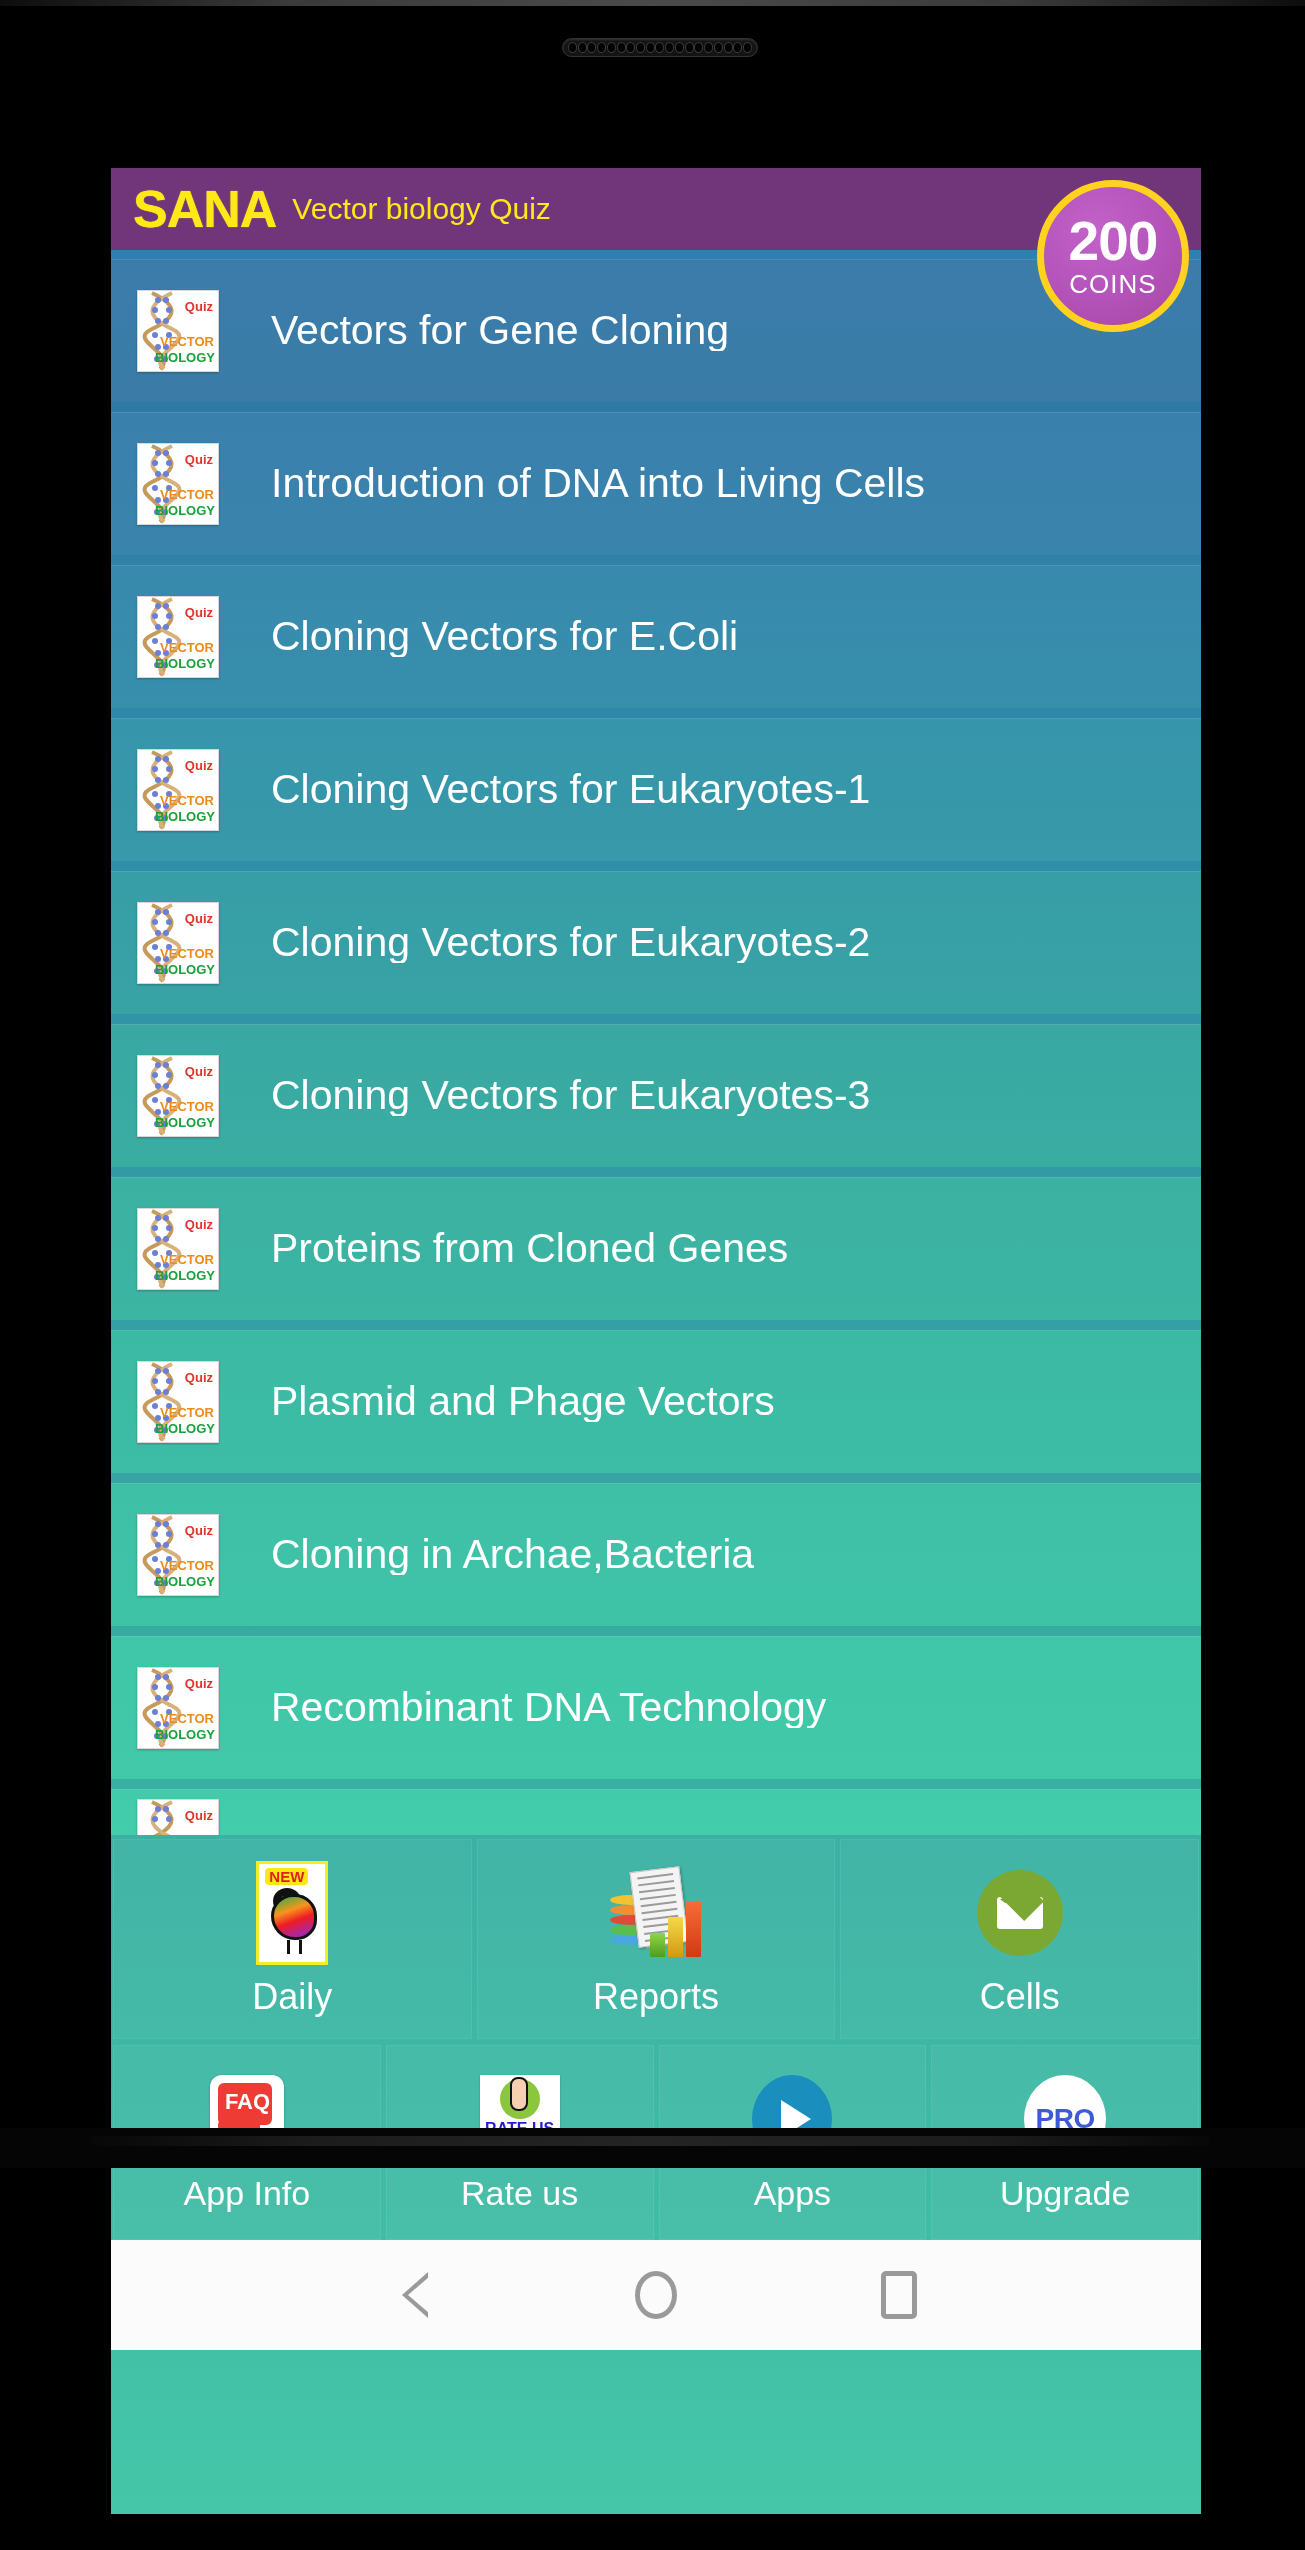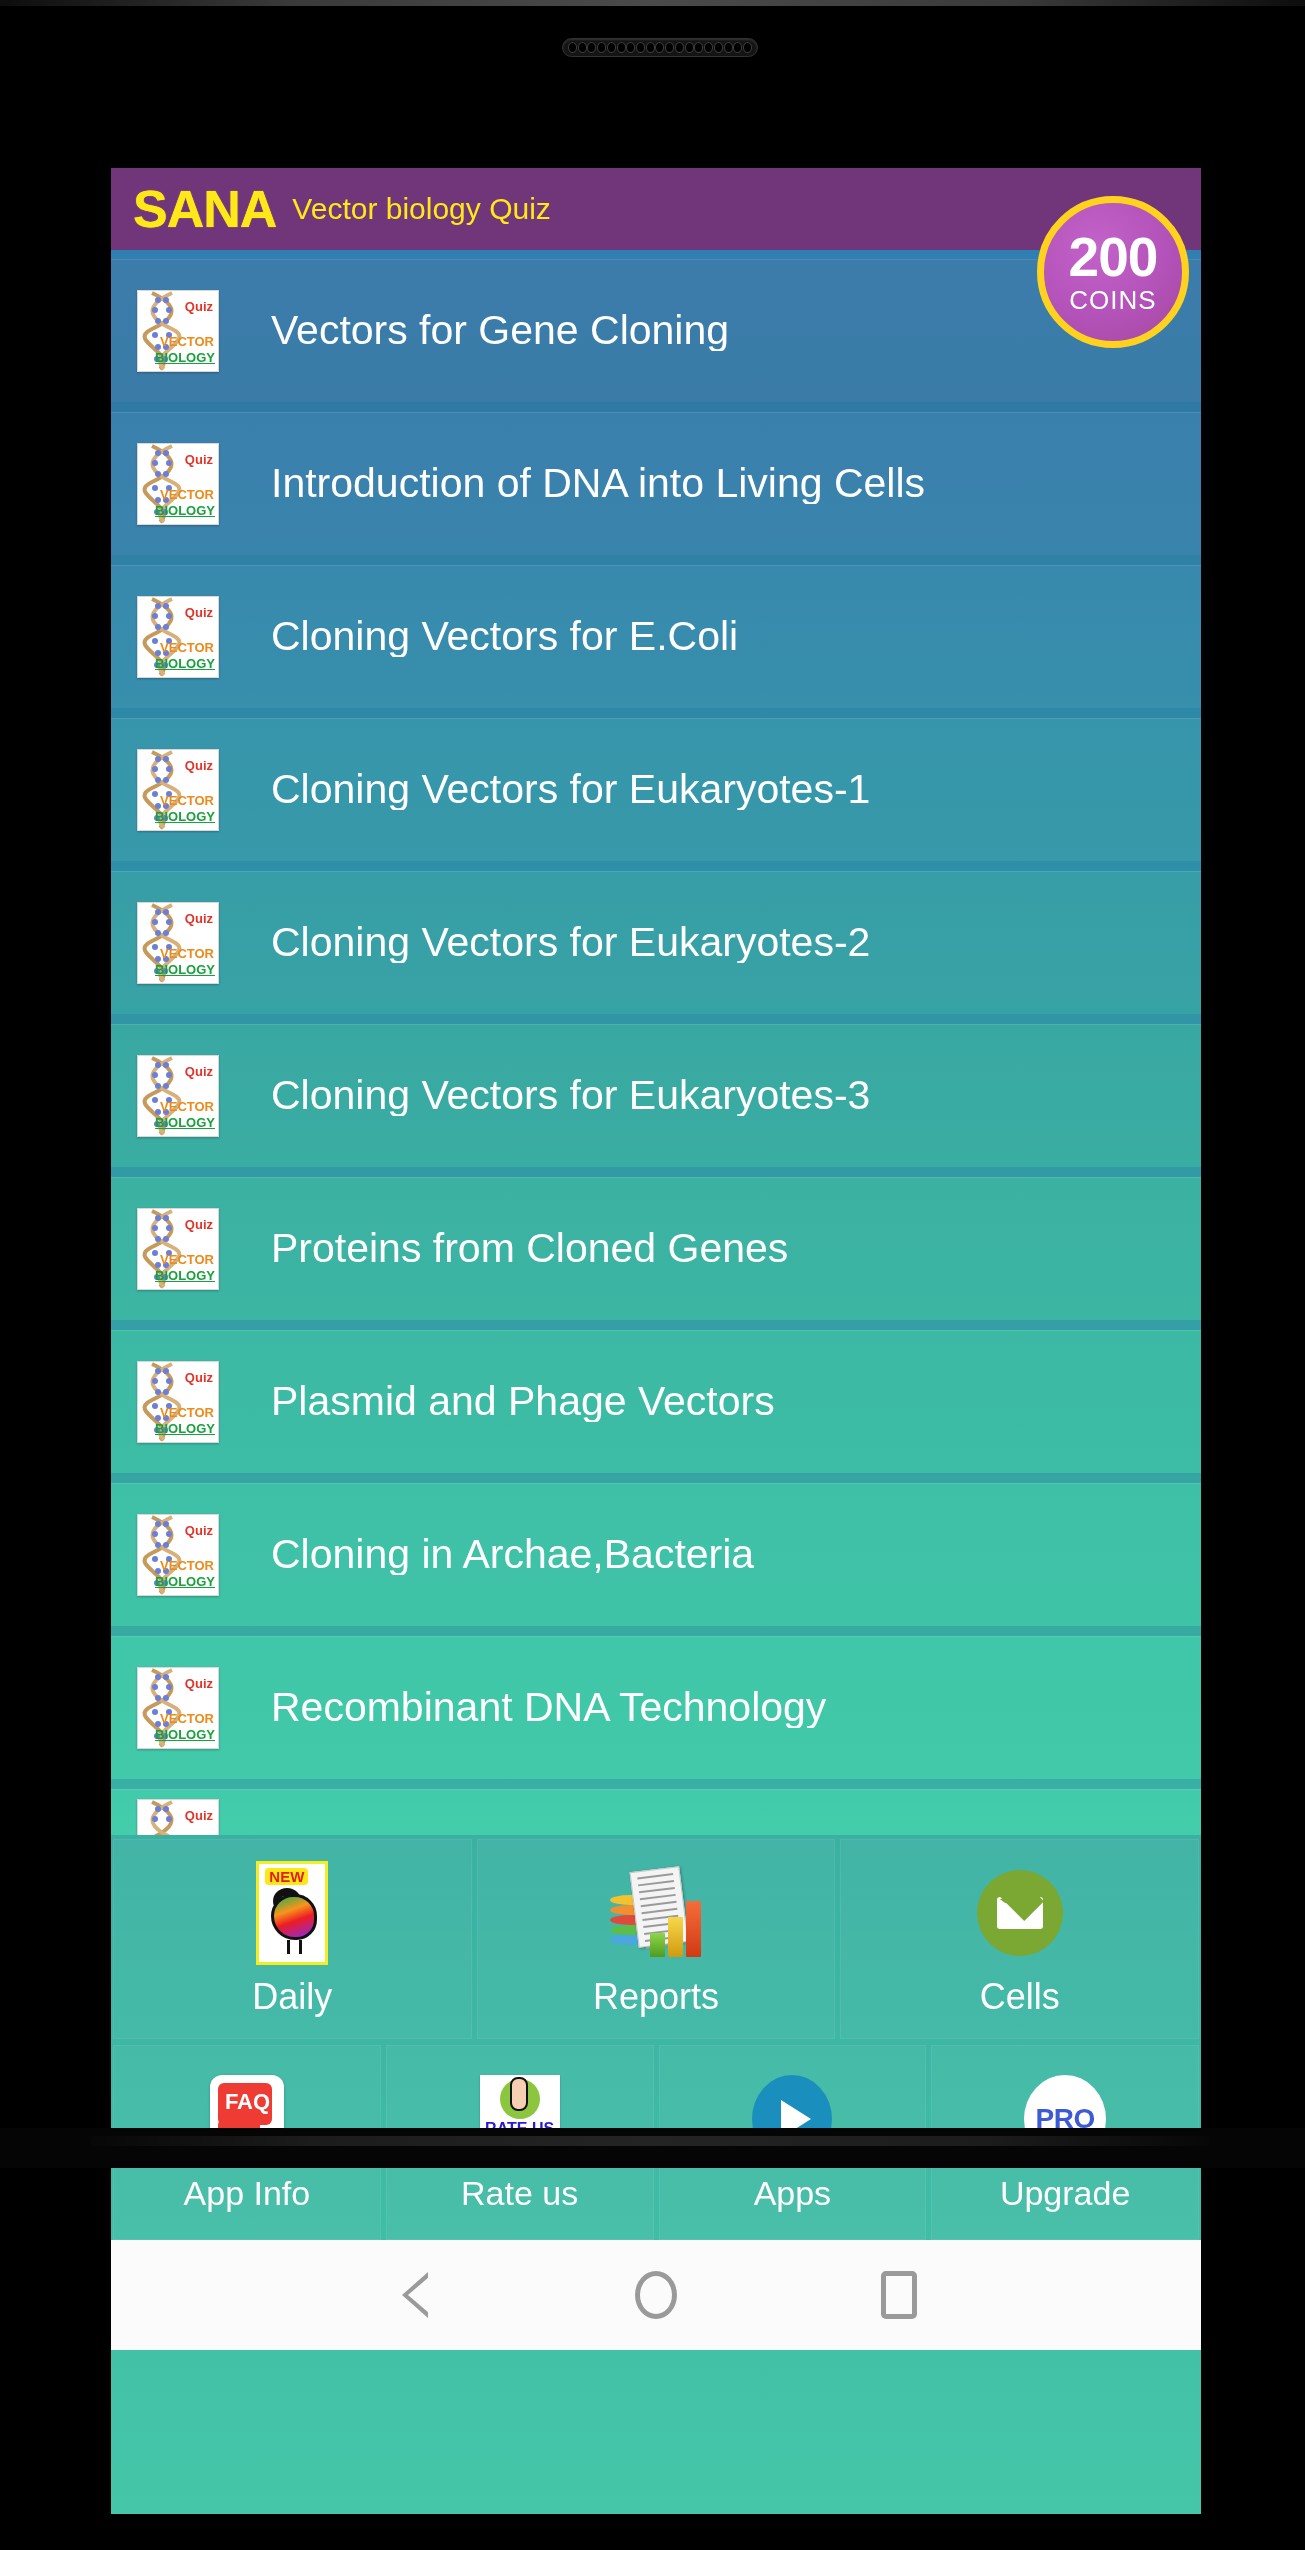--- a/index.html
+++ b/index.html
@@ -26,21 +26,21 @@
     background:linear-gradient(180deg,#2f6fa3 0%,#2f8fa8 30%,#37aaa2 62%,#45c6a8 100%);}
 
   
   .appbar{position:relative;height:82px;background:#71367a;display:flex;align-items:center;
     padding-left:22px;box-sizing:border-box;}
   .logo{font-size:52px;font-weight:bold;color:#ffe817;letter-spacing:-1px;line-height:1;
     font-family:"Liberation Sans",sans-serif;text-shadow:0 0 1px #ffe817;}
   .apptitle{font-size:30px;color:#ffe817;margin-left:16px;line-height:1;}
   .appbar-underline{height:9px;background:#2f7fb2;}
 
-  .coin{position:absolute;right:12px;top:28px;width:152px;height:152px;border-radius:50%;
+  .coin{position:absolute;right:12px;top:12px;width:152px;height:152px;border-radius:50%;
     background:radial-gradient(circle at 38% 32%,#c363c9 0%,#b352b8 55%,#a5489f 100%);
     border:7px solid #ffd21f;box-sizing:border-box;display:flex;flex-direction:column;
     align-items:center;justify-content:center;z-index:5;}
   .coin .n{font-size:55px;font-weight:bold;color:#fff;line-height:.95;letter-spacing:-1px;}
   .coin .c{font-size:26px;font-weight:normal;color:#fff;letter-spacing:1px;line-height:1;
     margin-top:3px;}
 
   
   .list{position:relative;}
   .row{position:relative;display:flex;align-items:center;height:143px;margin-bottom:10px;
@@ -49,21 +49,21 @@
     border:1px solid #d8d8d8;box-sizing:border-box;position:relative;overflow:hidden;
     box-shadow:0 1px 2px rgba(0,0,0,.25);}
   .row .label{margin-left:52px;font-size:41px;color:#ffffff;line-height:1;
     white-space:nowrap;overflow:hidden;}
 
   
   .dna{position:absolute;left:0;top:0;width:100%;height:100%;}
   .tq{position:absolute;right:5px;top:8px;font-size:13px;font-weight:bold;color:#e0352b;
     font-family:"Liberation Sans",sans-serif;}
   .tv{position:absolute;right:4px;bottom:22px;font-size:13px;font-weight:bold;color:#eb8b1b;}
-  .tb{position:absolute;right:3px;bottom:6px;font-size:13px;font-weight:bold;color:#18a13c;text-decoration:underline;}
+  .tb{position:absolute;right:3px;bottom:6px;font-size:13px;font-weight:bold;color:#18a13c;}
 
   
   .row.clipped{height:46px;overflow:hidden;margin-bottom:0;align-items:flex-start;}
   .row.clipped .thumb{margin-top:10px;}
 
   
   .menu{display:flex;gap:5px;padding:0 2px;box-sizing:border-box;}
   .menu.top{margin-top:4px;height:200px;}
   .menu.bot{margin-top:6px;height:195px;}
   .mitem{flex:1;display:flex;flex-direction:column;align-items:center;justify-content:center;

